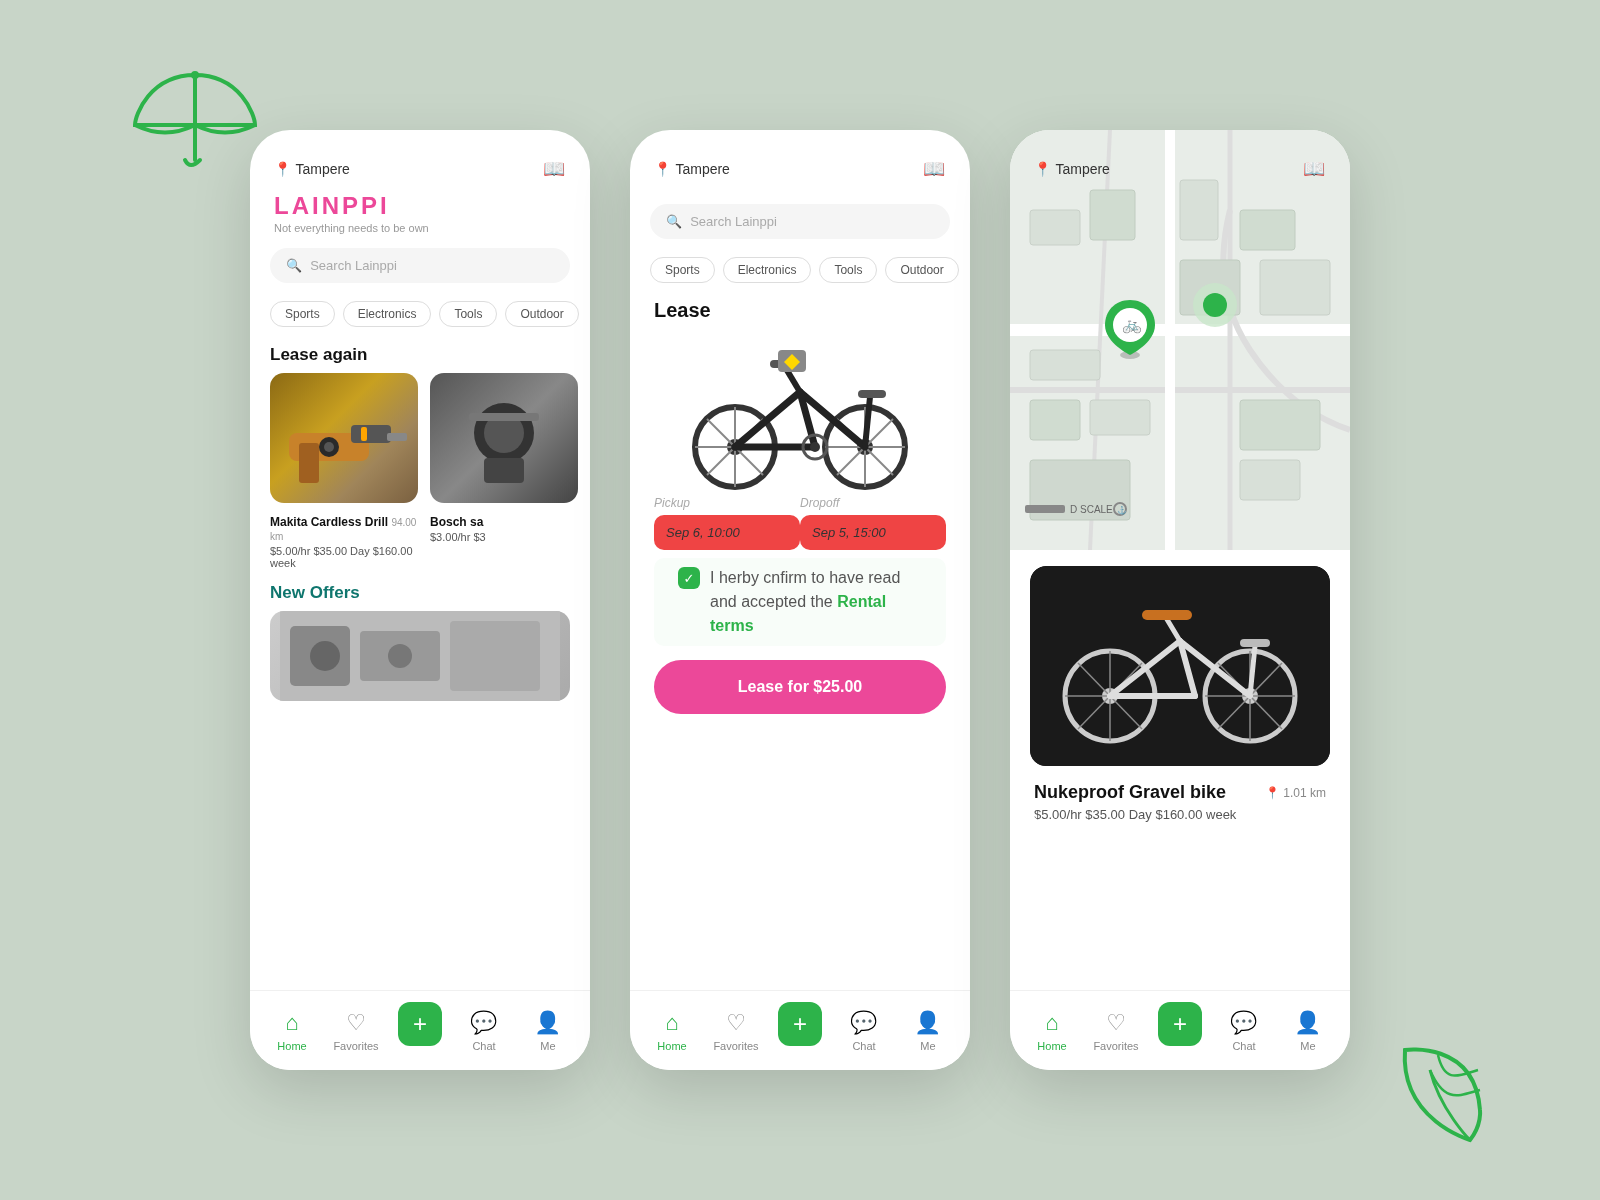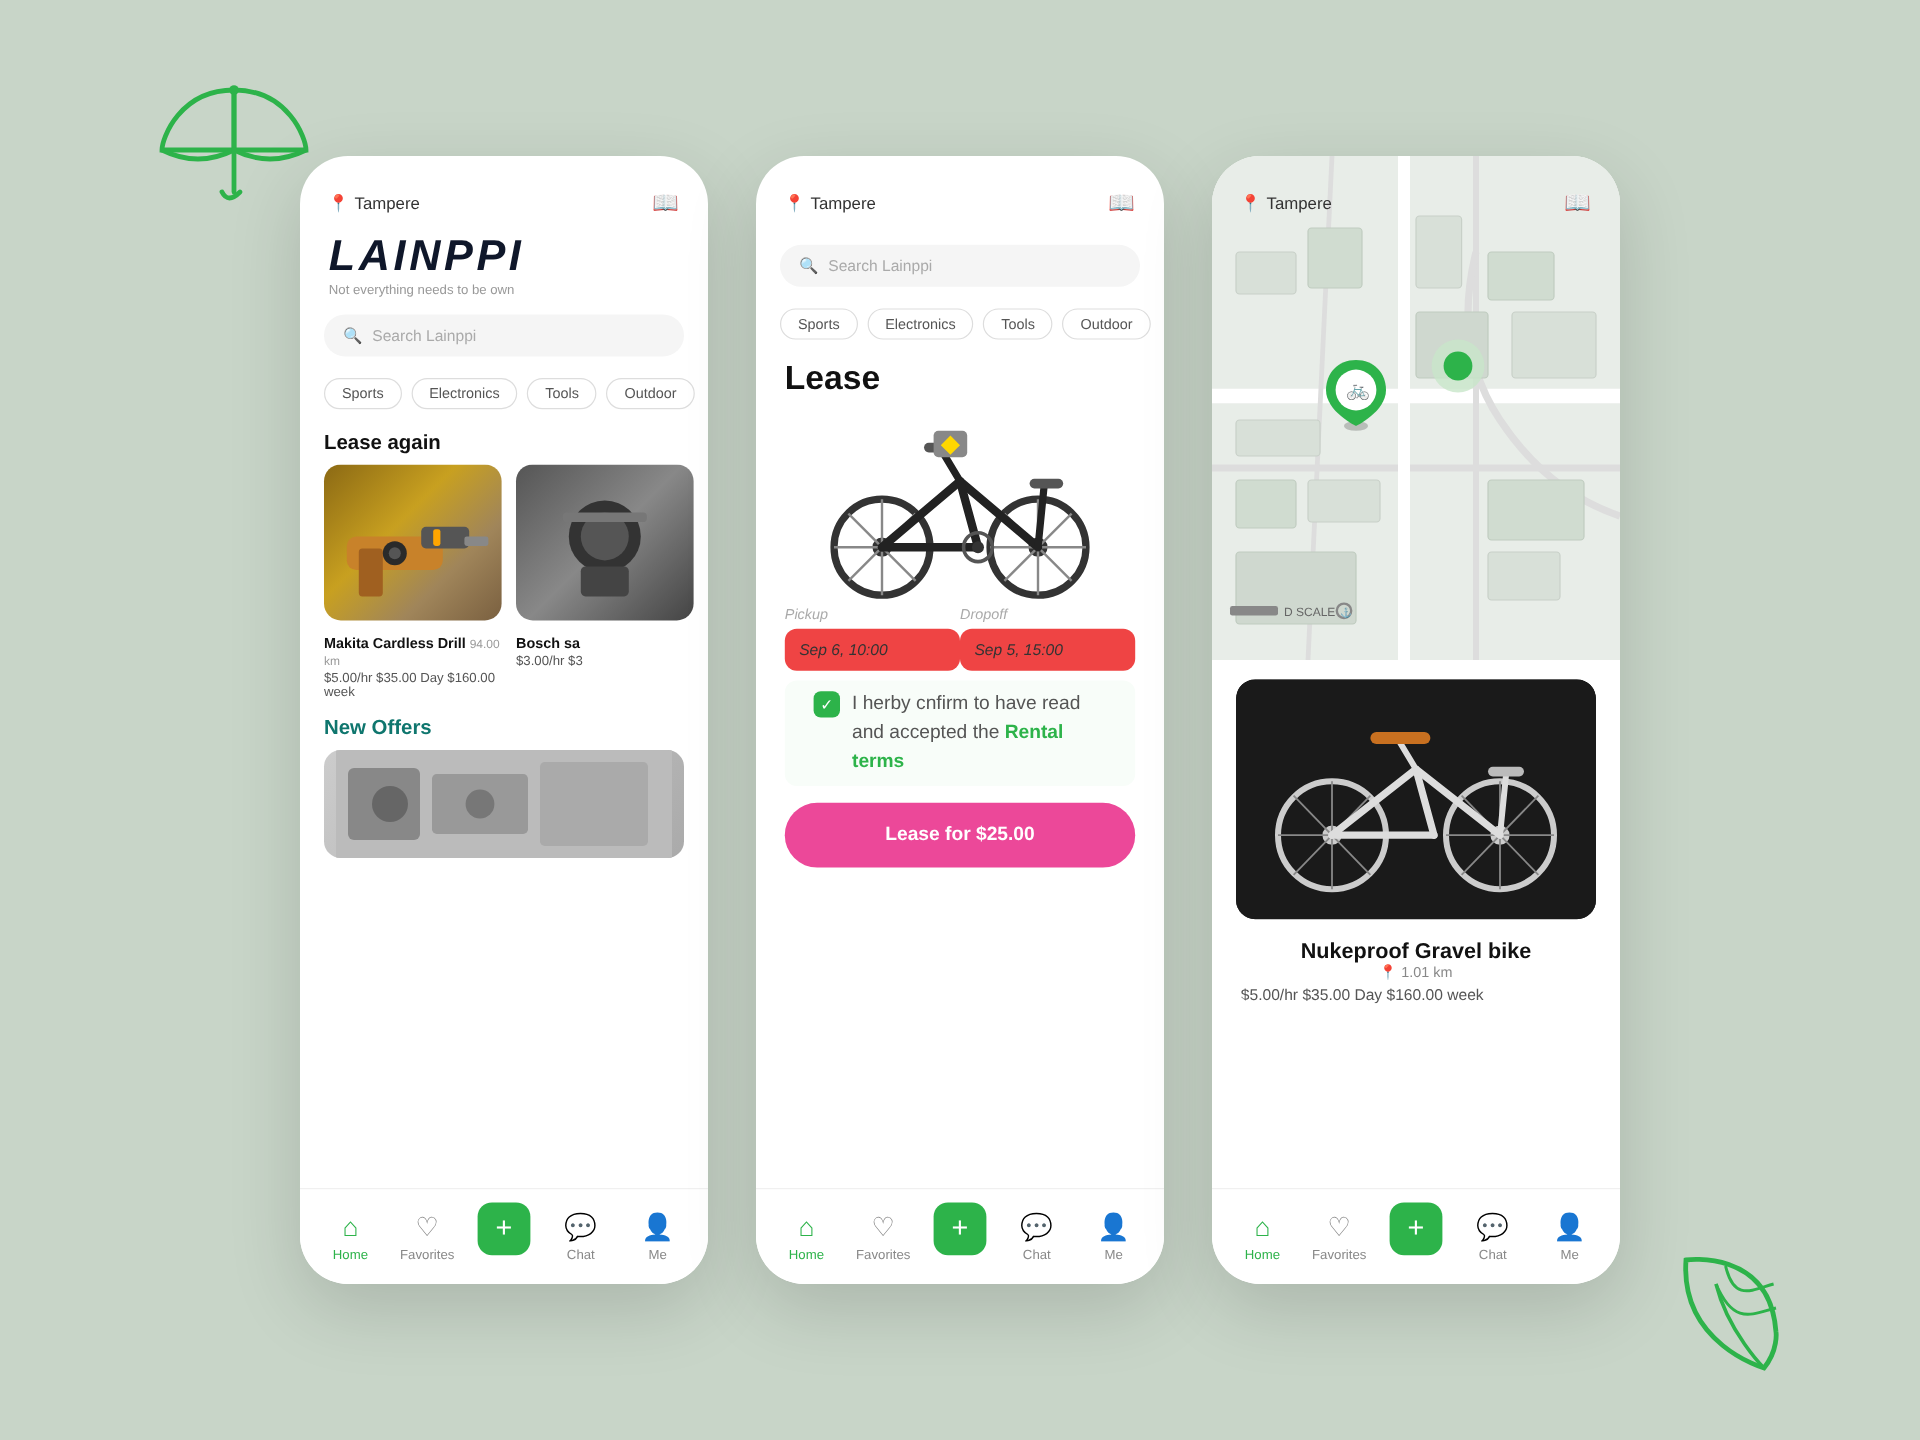--- a/index.html
+++ b/index.html
@@ -74,25 +74,24 @@
       color: #333;
     }
     .book-icon {
       font-size: 18px;
       color: #333;
     }
     .lainppi-logo {
       padding: 4px 24px 0;
     }
     .lainppi-title {
-      font-size: 36px;
+      font-size: 24px;
       font-weight: 900;
-      color: #0f172a;
+      color: #ec4899;
       letter-spacing: 3px;
-      font-style: italic;
     }
     .lainppi-subtitle {
       font-size: 11px;
       color: #999;
       margin-top: 2px;
     }
     .search-bar {
       margin: 14px 20px;
       background: #f5f5f5;
       border-radius: 24px;
@@ -232,21 +231,21 @@
       font-weight: 300;
       margin-bottom: 14px;
     }
 
     
     .phone2-content {
       flex: 1;
       overflow: hidden;
     }
     .lease-section-title {
-      font-size: 28px;
+      font-size: 20px;
       font-weight: 800;
       color: #111;
       padding: 12px 24px 0;
     }
     .bike-display {
       display: flex;
       align-items: center;
       justify-content: center;
       padding: 10px 0 0;
       height: 170px;
@@ -670,21 +669,21 @@
 
               <line x1="150" y1="75" x2="135" y2="50" stroke="#ddd" stroke-width="5" stroke-linecap="round"></line>
 
               <rect x="112" y="44" width="50" height="10" rx="5" fill="#c87020"></rect>
 
               <line x1="220" y1="130" x2="225" y2="80" stroke="#ddd" stroke-width="5" stroke-linecap="round"></line>
               <rect x="210" y="73" width="30" height="8" rx="4" fill="#bbb"></rect>
             </svg>
           </div>
           <div class="bike-info">
-            <div style="display:flex;align-items:center;justify-content:space-between;margin-top:6px;flex-direction:column;">
+            <div style="display:flex;align-items:center;justify-content:space-between;margin-top:6px;">
               <span class="bike-name">Nukeproof Gravel bike</span>
               <span style="font-size:12px;color:#888;display:flex;align-items:center;gap:3px;">
                 <span>📍</span>
                 <span>1.01 km</span>
               </span>
             </div>
             <div class="bike-price">$5.00/hr   $35.00 Day   $160.00 week</div>
           </div>
         </div>
       </div>

